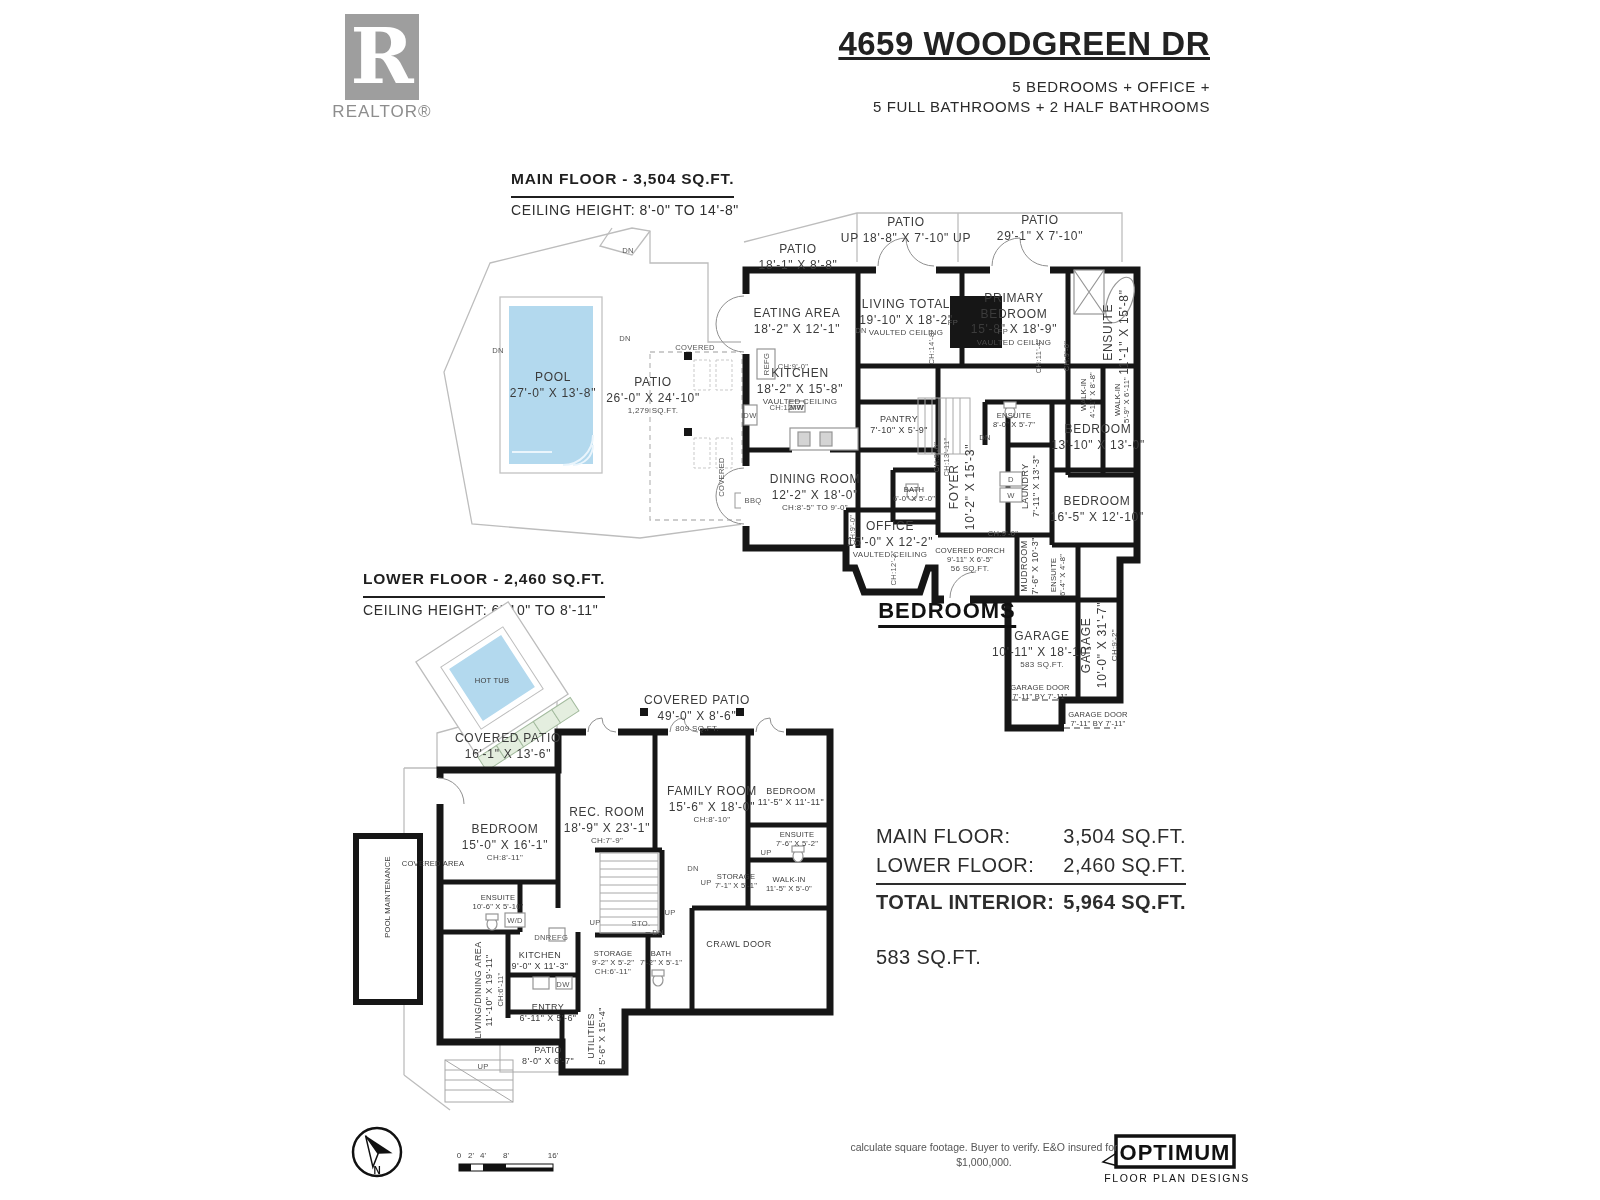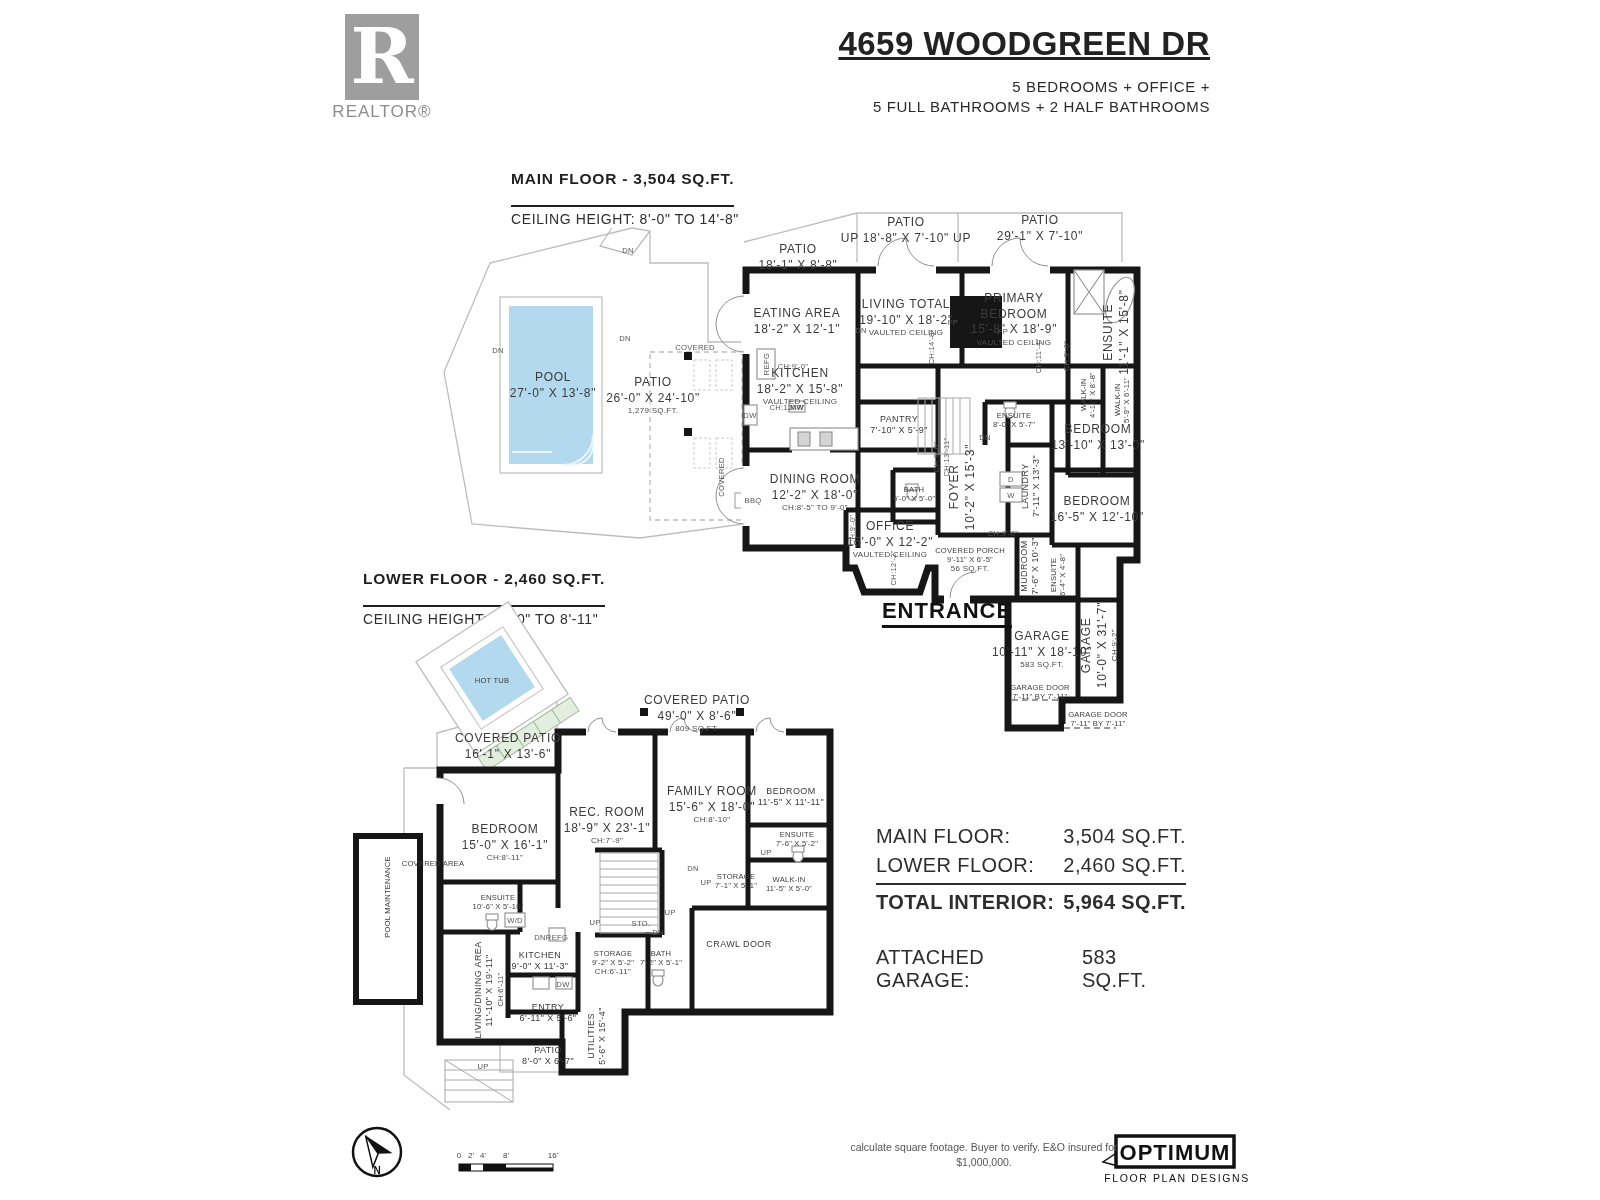--- a/index.html
+++ b/index.html
@@ -16,21 +16,21 @@
                font-size:17px;color:#8d8d8d;letter-spacing:1px;}
   .addr{position:absolute;right:390px;top:26px;text-align:right;color:#222;}
   .addr .t{font-size:33px;font-weight:bold;letter-spacing:.5px;line-height:1.1;text-decoration:underline;}
   .addr .c{font-size:23px;letter-spacing:.5px;margin-top:4px;}
   .addr .f{font-size:15px;letter-spacing:.6px;margin-top:3px;color:#2b2b2b;}
   .addr .f.first{margin-top:16px;}
 
   
   .fh{position:absolute;color:#1f1f1f;}
   .fh .h{font-size:15.5px;font-weight:bold;letter-spacing:.8px;border-bottom:2px solid #1f1f1f;
-         padding-bottom:17px;display:inline-block;}
+         padding-bottom:8px;display:inline-block;}
   .fh .ch{font-size:14px;letter-spacing:.6px;margin-top:4px;color:#2e2e2e;}
 
   
   .rm{position:absolute;transform:translate(-50%,-50%);text-align:center;color:#3b3b3b;
       font-size:12px;letter-spacing:.7px;line-height:1.3;white-space:nowrap;}
   .rm span{display:block;}
   .rm .note{font-size:8px;letter-spacing:.3px;color:#4a4a4a;}
   .rm.sm{font-size:9px;letter-spacing:.4px;line-height:1.25;}
   .rm.sm .note{font-size:7.5px;}
   .rm.xs{font-size:7.6px;letter-spacing:.2px;line-height:1.2;}
@@ -360,21 +360,21 @@
     </div>
   <div class="rm" style="left:553px;top:386px;">
     <span>POOL</span>
       <span>27'-0" X 13'-8"</span>
     </div>
   <div class="rm" style="left:653px;top:396px;">
     <span>PATIO</span>
       <span>26'-0" X 24'-10"</span>
     <span class="note">1,279 SQ.FT.</span>
     </div>
-  <div class="entrance" style="left:947px;top:613px;">ENTRANCE</div>
+  <div class="entrance" style="left:947px;top:613px;">BEDROOMS</div>
 
   <div class="rm xs" style="left:492px;top:681px;transform:translate(-50%,-50%) rotate(0deg);">
     <span>HOT TUB</span>
     </div>
   <div class="rm" style="left:508px;top:747px;">
     <span>COVERED PATIO</span>
       <span>16'-1" X 13'-6"</span>
     </div>
   <div class="rm" style="left:697px;top:714px;">
     <span>COVERED PATIO</span>
@@ -503,21 +503,20 @@
     <div class="row ul">
       <span>LOWER FLOOR:</span>
         <span>2,460 SQ.FT.</span>
       </div>
     <div class="row b">
       <span>TOTAL INTERIOR:</span>
         <span>5,964 SQ.FT.</span>
       </div>
     <div class="gap"></div>
     <div class="row">
-      <span>ATTACHED GARAGE:</span>
         <span>583 SQ.FT.</span>
       </div>
   </div>
 
   <div class="disclaimer">
     <div>calculate square footage. Buyer to verify.  E&amp;O insured for $1,000,000.</div>
   </div>
   <div class="scale-ticks">
     <span style="left:459px;top:1151px;">0</span>
     <span style="left:471px;top:1151px;">2'</span>

